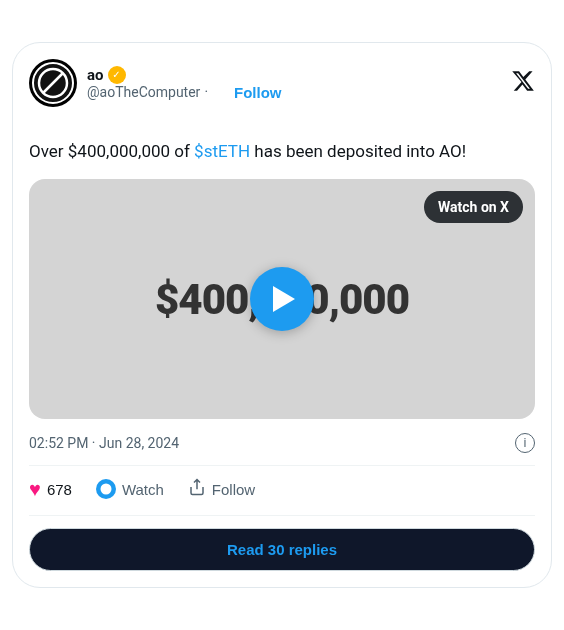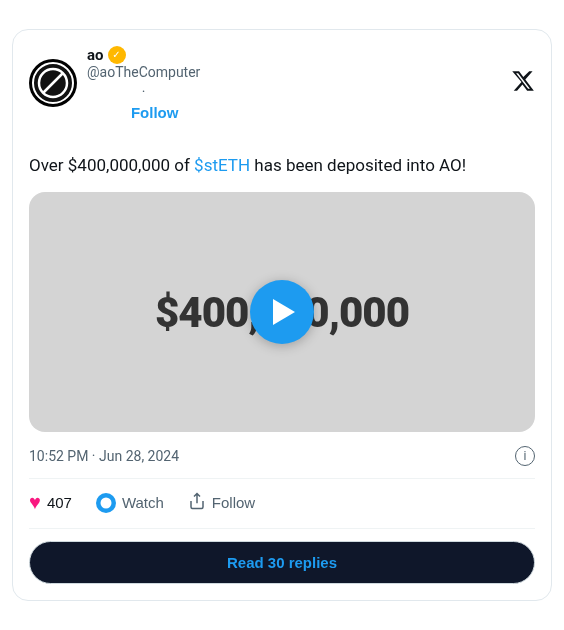--- a/index.html
+++ b/index.html
@@ -9,21 +9,21 @@
       width: 564px;
       min-height: 630px;
       display: flex;
       align-items: center;
       justify-content: center;
     }
     .tweet-card {
       width: 540px;
       background: #fff;
       border: 1px solid #e1e8ed;
-      border-radius: 16px;
+      border-radius: 28px;
       padding: 16px;
       font-size: 15px;
       color: #0f1419;
     }
     .tweet-header {
       display: flex;
       align-items: center;
       justify-content: space-between;
       margin-bottom: 12px;
     }
@@ -76,21 +76,20 @@
       justify-content: center;
       font-size: 10px;
       color: #fff;
     }
     .user-handle-row {
       display: flex;
       align-items: center;
       gap: 4px;
       font-size: 14px;
       color: #536471;
-      flex-direction: column;
     }
     .follow-btn {
       color: #1d9bf0;
       font-weight: 700;
       cursor: pointer;
       font-size: 15px;
       background: none;
       border: none;
       padding: 0;
       margin-left: 22px;
@@ -276,37 +275,38 @@
     </div>
   </div>
 
   
   <div class="tweet-text">
     <span>Over $400,000,000 of </span><span class="hashtag">$stETH</span><span> has been deposited into AO!</span>
   </div>
 
   
   <div class="media-container">
+    <div class="watch-on-x">Watch on X</div>
     <div class="media-text">$400,000,000</div>
     <div class="play-btn">
       <div class="play-triangle"></div>
     </div>
   </div>
 
   
   <div class="tweet-timestamp">
-    <span>10:52 PM · Jun 28, 2024</span>
+    <span>02:52 PM · Jun 28, 2024</span>
     <div class="info-icon">i</div>
   </div>
 
   
   <div class="tweet-actions">
     <button class="action-btn heart">
       <span class="heart-icon">♥</span>
-      <span>407</span>
+      <span>678</span>
     </button>
     <button class="action-btn">
       <div class="reply-icon">
         <svg width="12" height="12" viewBox="0 0 12 12" fill="white">
           <circle cx="6" cy="6" r="5.5"></circle>
         </svg>
       </div>
       <span>Watch</span>
     </button>
     <button class="action-btn">

